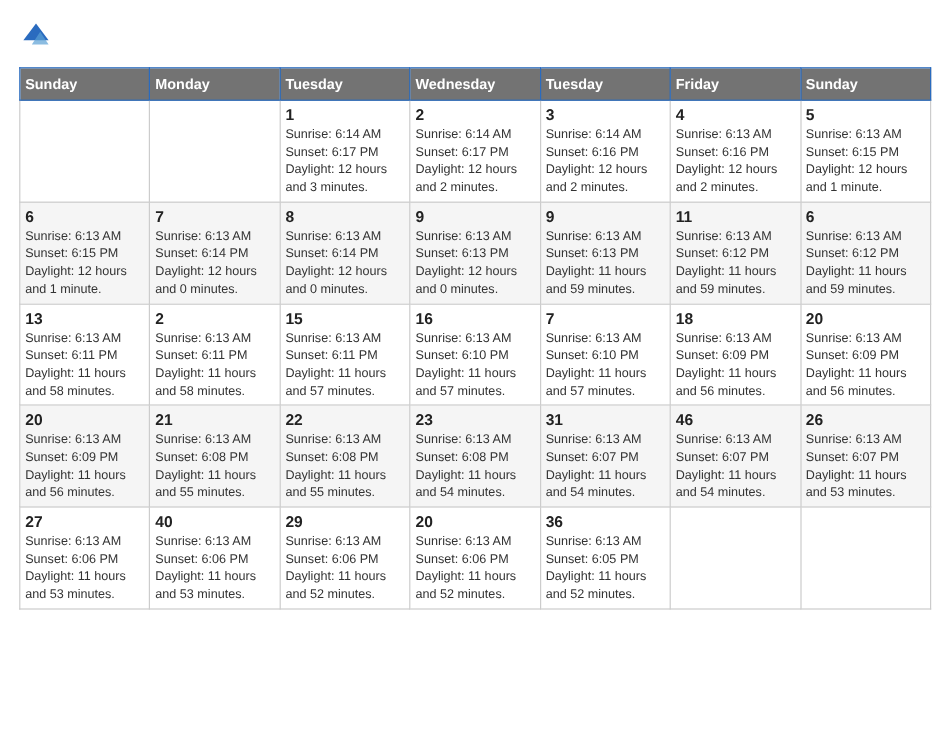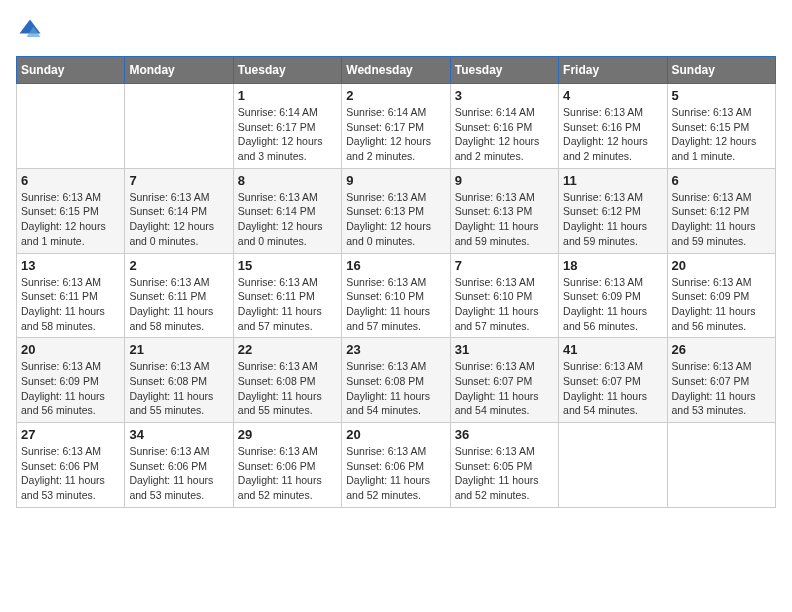--- a/index.html
+++ b/index.html
@@ -273,41 +273,41 @@
 Sunset: 6:08 PM
 Daylight: 11 hours and 54 minutes.</div>
         </td>
         <td>
           <span class="day-number">31</span>
           <div class="day-detail" style="white-space: pre-line;">Sunrise: 6:13 AM
 Sunset: 6:07 PM
 Daylight: 11 hours and 54 minutes.</div>
         </td>
         <td>
-          <span class="day-number">41</span>
+          <span class="day-number">46</span>
           <div class="day-detail" style="white-space: pre-line;">Sunrise: 6:13 AM
 Sunset: 6:07 PM
 Daylight: 11 hours and 54 minutes.</div>
         </td>
         <td>
           <span class="day-number">26</span>
           <div class="day-detail" style="white-space: pre-line;">Sunrise: 6:13 AM
 Sunset: 6:07 PM
 Daylight: 11 hours and 53 minutes.</div>
         </td>
       </tr>
       <tr>
         <td>
           <span class="day-number">27</span>
           <div class="day-detail" style="white-space: pre-line;">Sunrise: 6:13 AM
 Sunset: 6:06 PM
 Daylight: 11 hours and 53 minutes.</div>
         </td>
         <td>
-          <span class="day-number">34</span>
+          <span class="day-number">40</span>
           <div class="day-detail" style="white-space: pre-line;">Sunrise: 6:13 AM
 Sunset: 6:06 PM
 Daylight: 11 hours and 53 minutes.</div>
         </td>
         <td>
           <span class="day-number">29</span>
           <div class="day-detail" style="white-space: pre-line;">Sunrise: 6:13 AM
 Sunset: 6:06 PM
 Daylight: 11 hours and 52 minutes.</div>
         </td>

